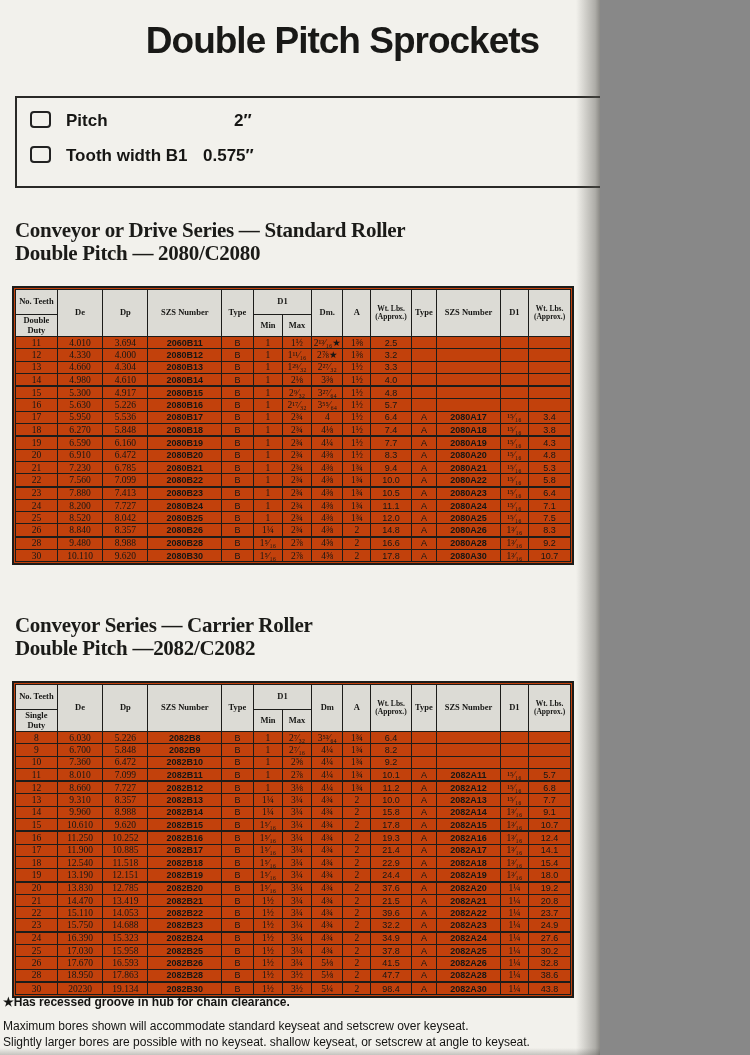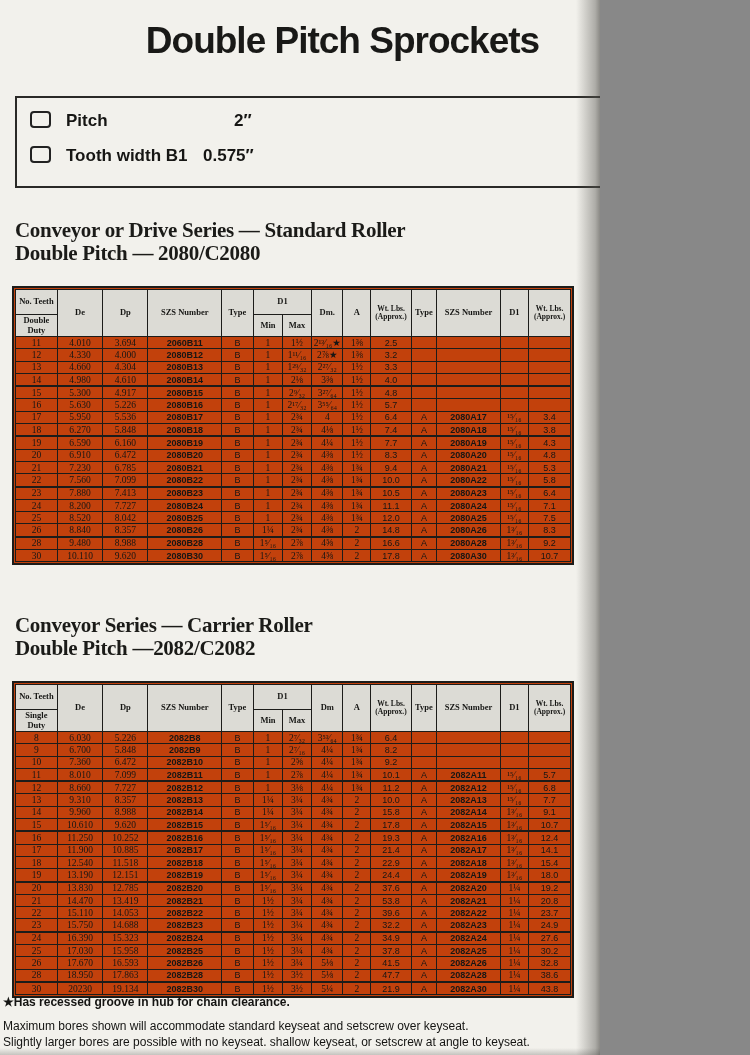--- a/index.html
+++ b/index.html
@@ -703,21 +703,21 @@
           <tr>
             <td class="c0">21</td>
             <td class="c1">14.470</td>
             <td class="c2">13.419</td>
             <td class="c3">2082B21</td>
             <td class="c4">B</td>
             <td class="c5">1½</td>
             <td class="c6">3¼</td>
             <td class="c7">4¾</td>
             <td class="c8">2</td>
-            <td class="c9">53.8</td>
+            <td class="c9">21.5</td>
             <td class="c10">A</td>
             <td class="c11">2082A21</td>
             <td class="c12">1¼</td>
             <td class="c13">20.8</td>
           </tr>
           <tr>
             <td class="c0">22</td>
             <td class="c1">15.110</td>
             <td class="c2">14.053</td>
             <td class="c3">2082B22</td>
@@ -815,21 +815,21 @@
           <tr class="gs">
             <td class="c0">30</td>
             <td class="c1">20230</td>
             <td class="c2">19.134</td>
             <td class="c3">2082B30</td>
             <td class="c4">B</td>
             <td class="c5">1½</td>
             <td class="c6">3½</td>
             <td class="c7">5¼</td>
             <td class="c8">2</td>
-            <td class="c9">21.9</td>
+            <td class="c9">98.4</td>
             <td class="c10">A</td>
             <td class="c11">2082A30</td>
             <td class="c12">1¼</td>
             <td class="c13">43.8</td>
           </tr>
         </tbody>
     </table>
   </div>
 
   <div class="diag dB">

